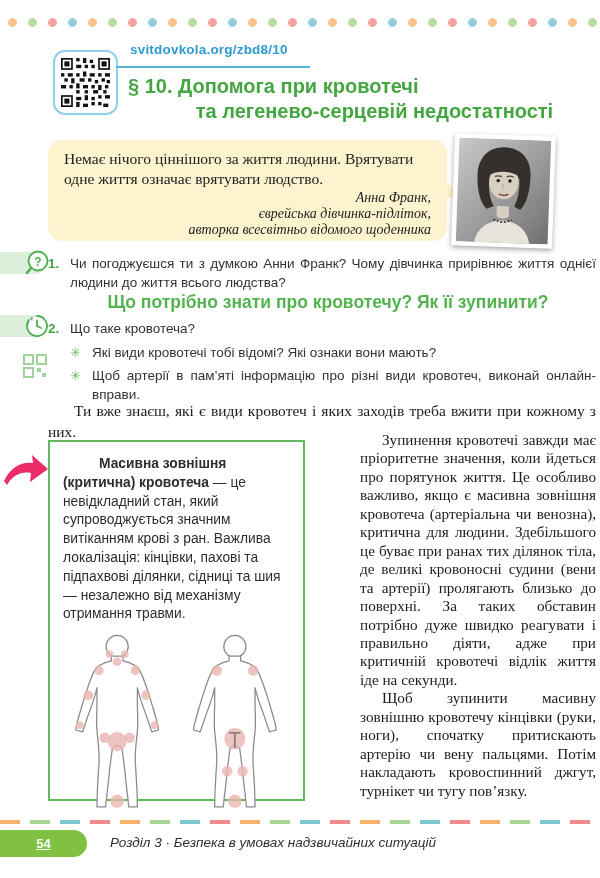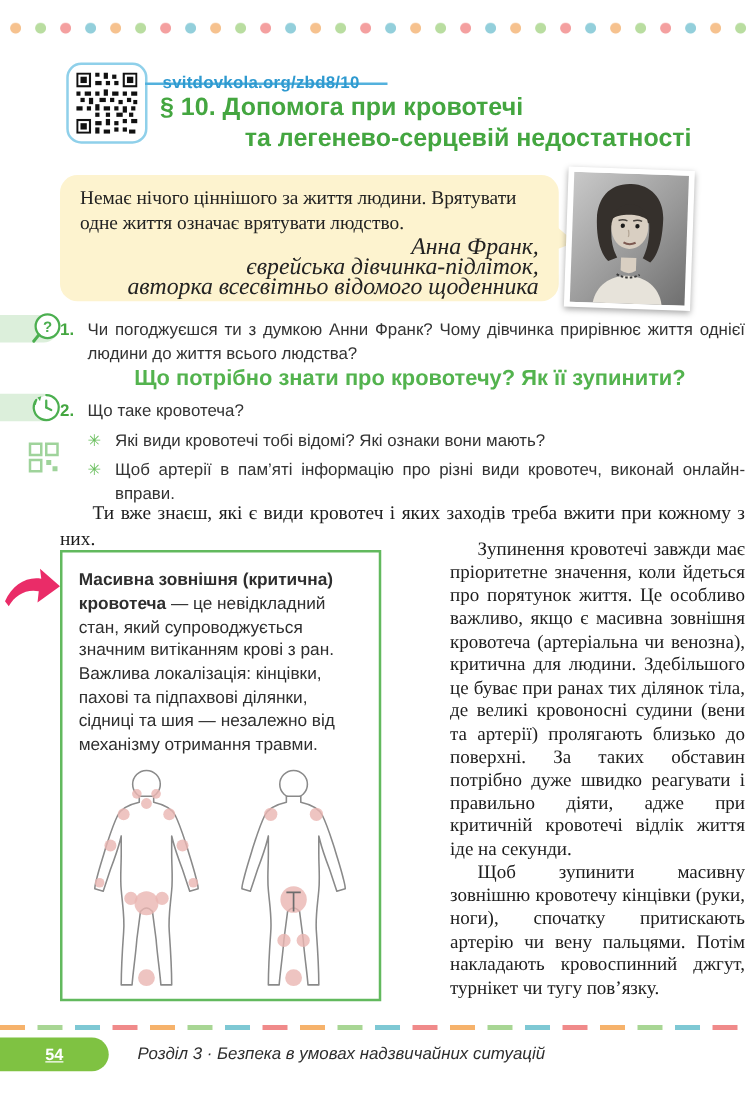--- a/index.html
+++ b/index.html
@@ -22,41 +22,41 @@
     background-repeat:repeat-x;
   }
   
   .qr-box {
     position:absolute; left:53px; top:50px; width:65px; height:65px;
     border:2px solid #8fd0ea; border-radius:12px; background:#fff;
     display:flex; align-items:center; justify-content:center;
   }
   .link-underline { position:absolute; left:116px; top:66px; width:194px; height:2px; background:#53b1dd; }
   .site-link {
-    position:absolute; left:130px; top:58px; font-size:13.5px; font-weight:bold;
+    position:absolute; left:130px; top:42px; font-size:13.5px; font-weight:bold;
     color:#2f9ad0; text-decoration:none; letter-spacing:.2px;
   }
   .page-title {
     position:absolute; left:128px; top:74px; width:460px;
     font-weight:bold; font-size:20px; line-height:25px; color:#44a640;
   }
   .page-title .line2 { padding-left:33px; display:block;text-align:center; }
   
   .quote-bubble {
     position:absolute; left:48px; top:140px; width:399px; height:101px;
     background:#fdf3cf; border-radius:14px; padding:9px 16px 0 16px;
     font-family:"Liberation Serif", serif; color:#222;
   }
   .quote-bubble::after {
     content:""; position:absolute; right:-13px; top:40px;
     width:0; height:0; border-style:solid;
     border-width:14px 0 6px 16px; border-color:transparent transparent transparent #fdf3cf;
   }
   .quote-text { font-size:15.5px; line-height:19.5px; }
-  .quote-attrib { margin-top:2px; text-align:right; font-style:italic; font-size:19px; line-height:15.8px; color:#222; }
+  .quote-attrib { margin-top:2px; text-align:right; font-style:italic; font-size:14px; line-height:15.8px; color:#222; }
   .photo-frame {
     position:absolute; left:453px; top:135px; width:101px; height:112px;
     background:#fff; padding:4px; box-shadow:0 2px 5px rgba(0,0,0,.35);
     transform:rotate(2deg);
   }
   .photo-frame svg { display:block; width:100%; height:100%; }
   
   .marker-pill {
     position:absolute; left:0; width:46px; height:22px;
     background:#dcefdb; border-radius:0 11px 11px 0;
@@ -77,21 +77,21 @@
     font-family:"Liberation Serif", serif; color:#1c1c1c;
     text-align:justify;
   }
   .intro-par { position:absolute; left:48px; top:401px; width:548px; font-size:15.5px; line-height:20.5px; text-indent:26px; }
   
   .def-box {
     position:absolute; left:48px; top:440px; width:257px; height:361px;
     border:2.5px solid #62b95e; background:#fff; padding:13px 12px 6px 13px;
   }
   .def-text { font-size:13.8px; line-height:18.8px; color:#2e2e2e; }
-  .def-term { font-weight:bold; }
+  .def-term { font-weight:bold;margin-left:36px; }
   .body-diagram { display:block; margin:5px auto 0 auto; }
   .pink-arrow { position:absolute; left:3px; top:452px; width:46px; height:36px; }
   
   .main-col {
     position:absolute; left:316px; top:431px; width:280px; height:372px;
     font-size:15.2px; line-height:18.45px; overflow:hidden;
   }
   .main-col p { text-indent:22px;margin-left:44px; }
   
   .footer-dashes {

